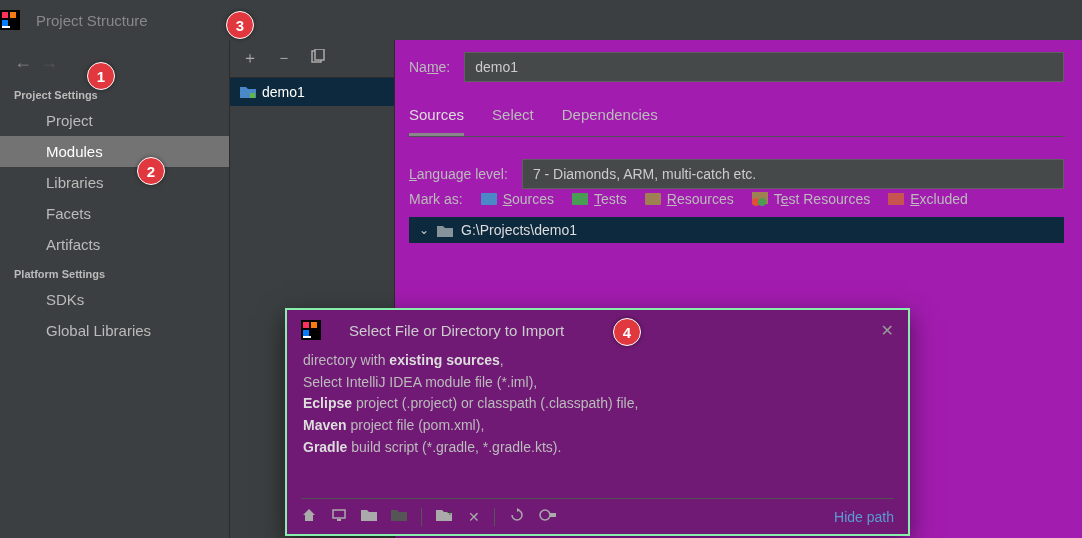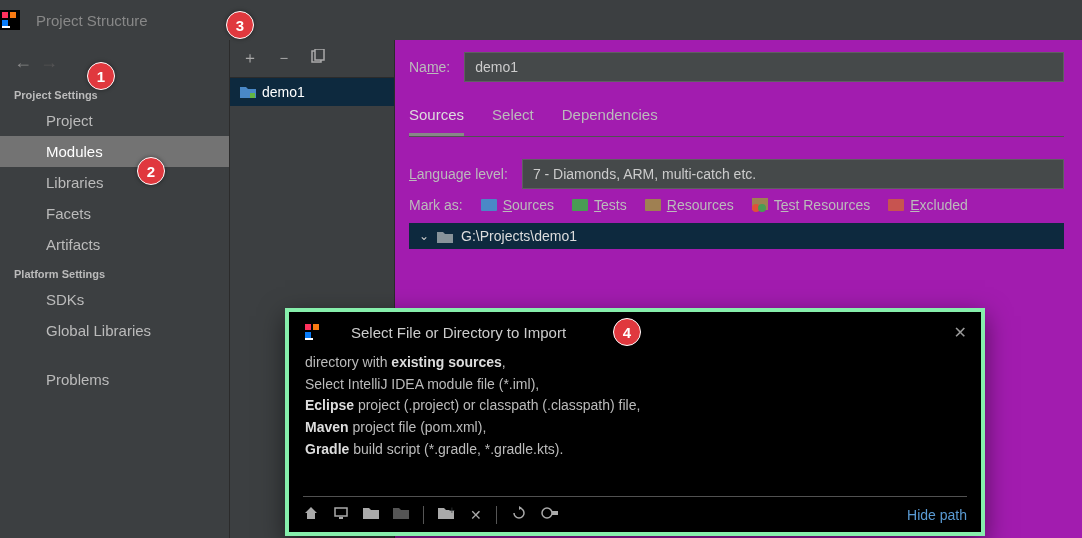--- a/index.html
+++ b/index.html
@@ -105,21 +105,21 @@
 .tab {
   color: #bbb;
   padding-bottom: 10px;
   cursor: pointer;
   font-size: 15px;
 }
 .tab.active {
   color: #ddd;
   border-bottom: 3px solid #888;
 }
-.lang-row { display: flex; align-items: center; margin-bottom: 8px; }
+.lang-row { display: flex; align-items: center; margin-bottom: 2px; }
 .lang-lbl { color: #bbb; margin-right: 14px; }
 .lang-select {
   flex: 1;
   background: #45494a;
   border: 1px solid #5e6060;
   color: #ccc;
   padding: 6px 10px;
   font-size: 14px;
 }
 .markas-row { display: flex; align-items: center; gap: 18px; margin-bottom: 10px; }
@@ -140,24 +140,24 @@
   align-items: center;
   gap: 8px;
   color: #ddd;
 }
 .chev { color: #ccc; font-size: 12px; }
 .grey-folder { width: 16px; height: 13px; }
 .dialog {
   position: absolute;
   left: 285px;
   top: 308px;
-  width: 700px;
+  width: 625px;
   height: 228px;
-  background: #000000;
-  border: 4px solid #86efac;
+  background: #701a75;
+  border: 2px solid #86efac;
   box-shadow: 0 8px 24px rgba(0,0,0,0.5);
 }
 .dlg-title {
   display: flex;
   align-items: center;
   padding: 10px 14px;
   gap: 12px;
 }
 .dlg-title-text { color: #ccc; font-size: 15px; flex: 1; }
 .dlg-close { color: #999; cursor: pointer; font-size: 16px; }
@@ -222,21 +222,20 @@
     <div class="section-hdr">Project Settings</div>
     <div class="side-item">Project</div>
     <div class="side-item selected">Modules</div>
     <div class="side-item">Libraries</div>
     <div class="side-item">Facets</div>
     <div class="side-item">Artifacts</div>
     <div class="section-hdr">Platform Settings</div>
     <div class="side-item">SDKs</div>
     <div class="side-item">Global Libraries</div>
     <div style="height:18px"></div>
-    <div class="side-item" style="padding-left:46px">Problems</div>
   </div>
 
   <div class="middle">
     <div class="mid-toolbar">
       <span class="mid-tool">＋</span>
       <span class="mid-tool">－</span>
       <span class="mid-tool">
         <svg width="16" height="16" viewBox="0 0 16 16">
             <rect x="2" y="2" width="9" height="11" fill="none" stroke="#aaa" stroke-width="1.5"></rect>
             <rect x="5" y="0" width="9" height="11" fill="#3c3f41" stroke="#aaa" stroke-width="1.5"></rect>

